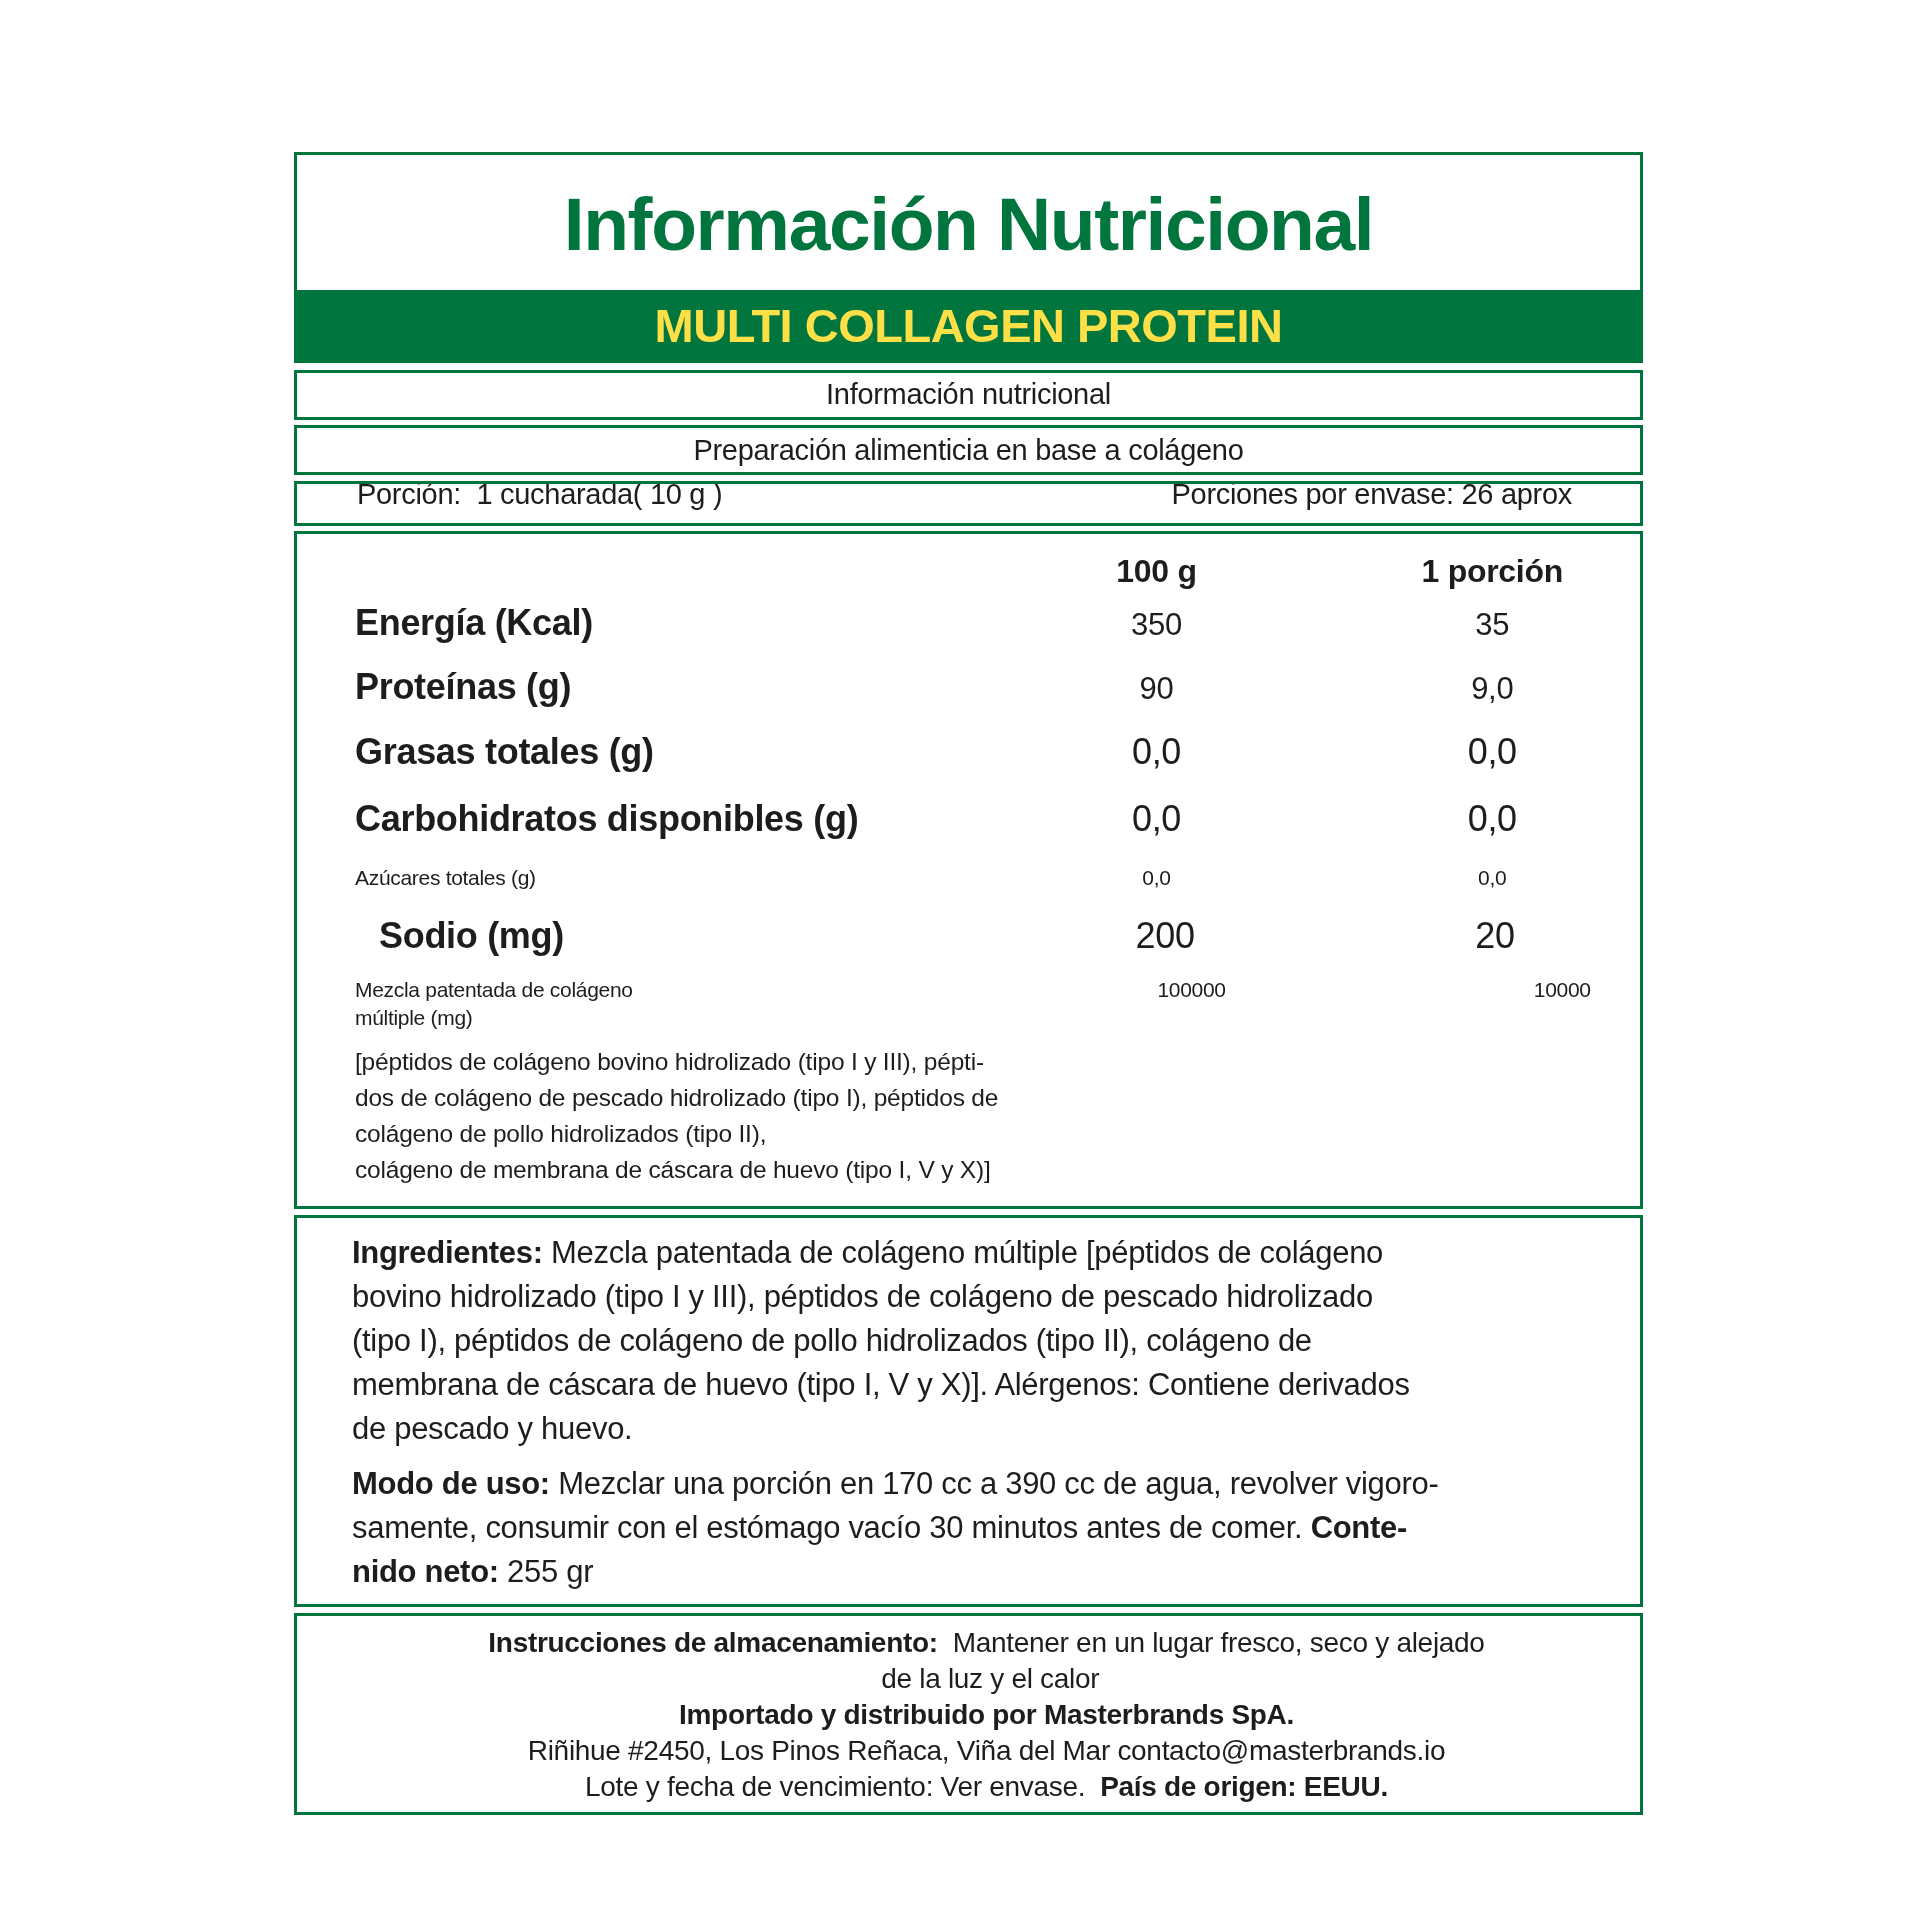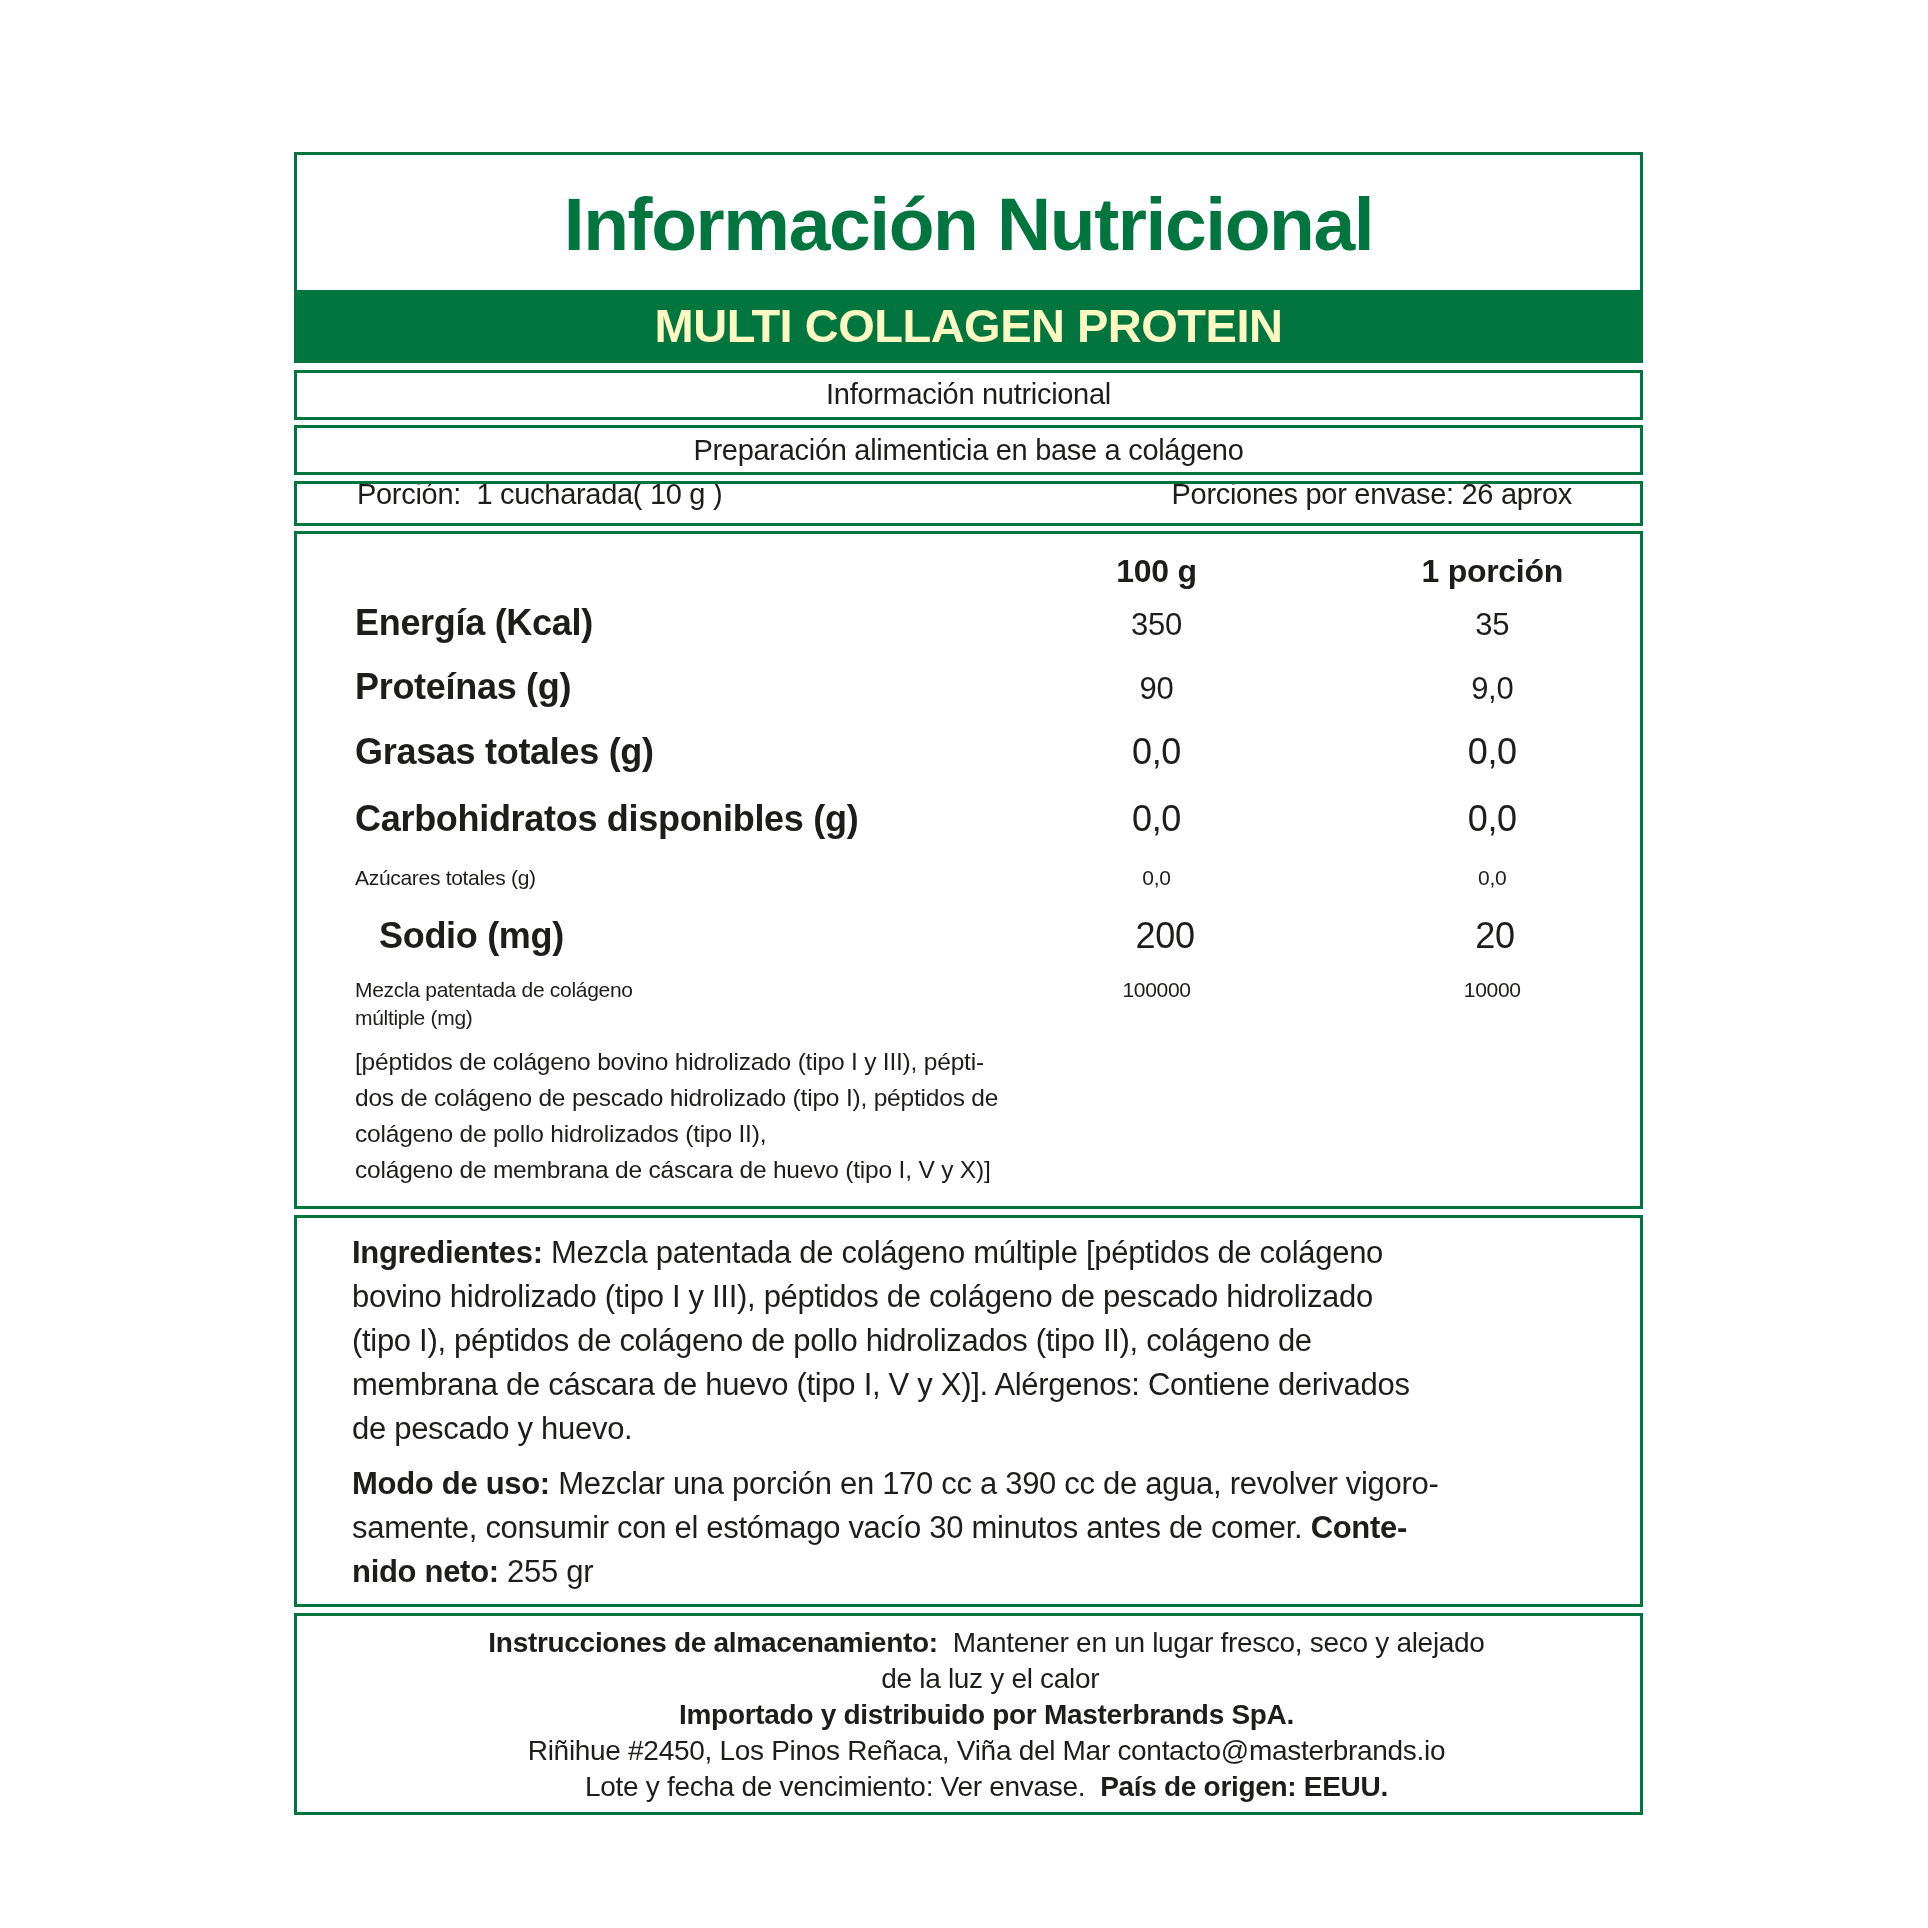--- a/index.html
+++ b/index.html
@@ -14,21 +14,21 @@
     box-sizing:border-box;width:100%;border:3.8px solid var(--green);
     background:#fff;margin-bottom:5.6px;overflow:hidden;
   }
   
   .box-title{height:211px;margin-bottom:6.6px;display:flex;flex-direction:column;}
   .box-title h1{
     margin:28px 0 0;text-align:center;color:var(--green);
     font-size:75px;font-weight:bold;line-height:1.1;letter-spacing:-1.4px;
   }
   .banner{
-    margin-top:auto;height:70px;background:var(--green);color:#fef9c3;
+    margin-top:auto;height:70px;background:var(--green);color:#fde047;
     display:flex;align-items:center;justify-content:center;
     font-size:47px;font-weight:bold;letter-spacing:-0.5px;
   }
   
   .row-box{height:50px;display:flex;align-items:center;justify-content:center;font-size:29px;}
   .portion-box{
     height:45px;display:flex;align-items:center;justify-content:space-between;
     font-size:29px;padding:0 68px 17px 60px;white-space:pre;
   }
   
@@ -37,21 +37,21 @@
   .lbl{flex:0 0 50%;box-sizing:border-box;padding-left:58px;}
   .v100{flex:0 0 28%;text-align:center;}
   .vp{flex:0 0 22%;text-align:center;}
   .thead{font-size:32px;font-weight:bold;margin-bottom:11.3px;}
   .trow-xl{font-size:36px;font-weight:bold;margin-bottom:22.6px;}
   .trow-xl .v100,.trow-xl .vp{font-size:31px;font-weight:normal;}
   .trow-b{font-size:36px;font-weight:bold;margin-bottom:25.4px;}
   .trow-b .v100,.trow-b .vp{font-weight:normal;}
   .trow-r{font-size:21px;font-weight:normal;margin-bottom:25.4px;}
   #rows .trow:nth-child(6){margin-bottom:19px;padding-left:24px;}
-  #rows .trow:last-child{margin-bottom:5px;line-height:1.35;}
+  #rows .trow:last-child{margin-bottom:5px;line-height:1.35;gap:35px;}
   .footnote{margin-top:11.3px;padding-left:58px;font-size:24.5px;line-height:36px;letter-spacing:-0.2px;}
   .footnote .line{white-space:pre;}
   
   .ingredients{height:392px;padding:13px 19px 0 55px;font-size:31px;line-height:44px;}
   .ingredients .line{white-space:pre;}
   .usage{margin-top:11.3px;}
   .storage{height:202px;padding:9.4px 19px 0 55px;font-size:28px;line-height:36px;}
   .storage .line{white-space:pre;text-align:center;}
   .b{font-weight:bold;}
 </style>

